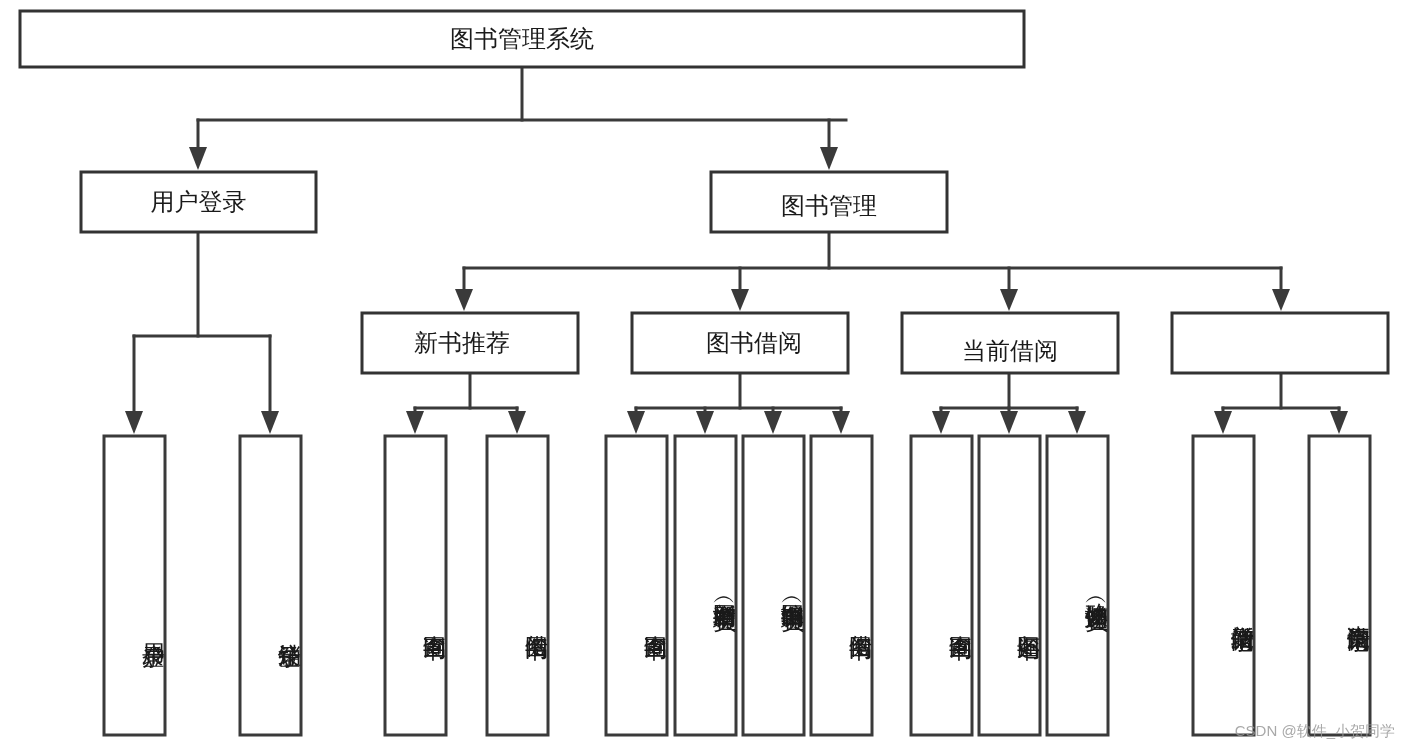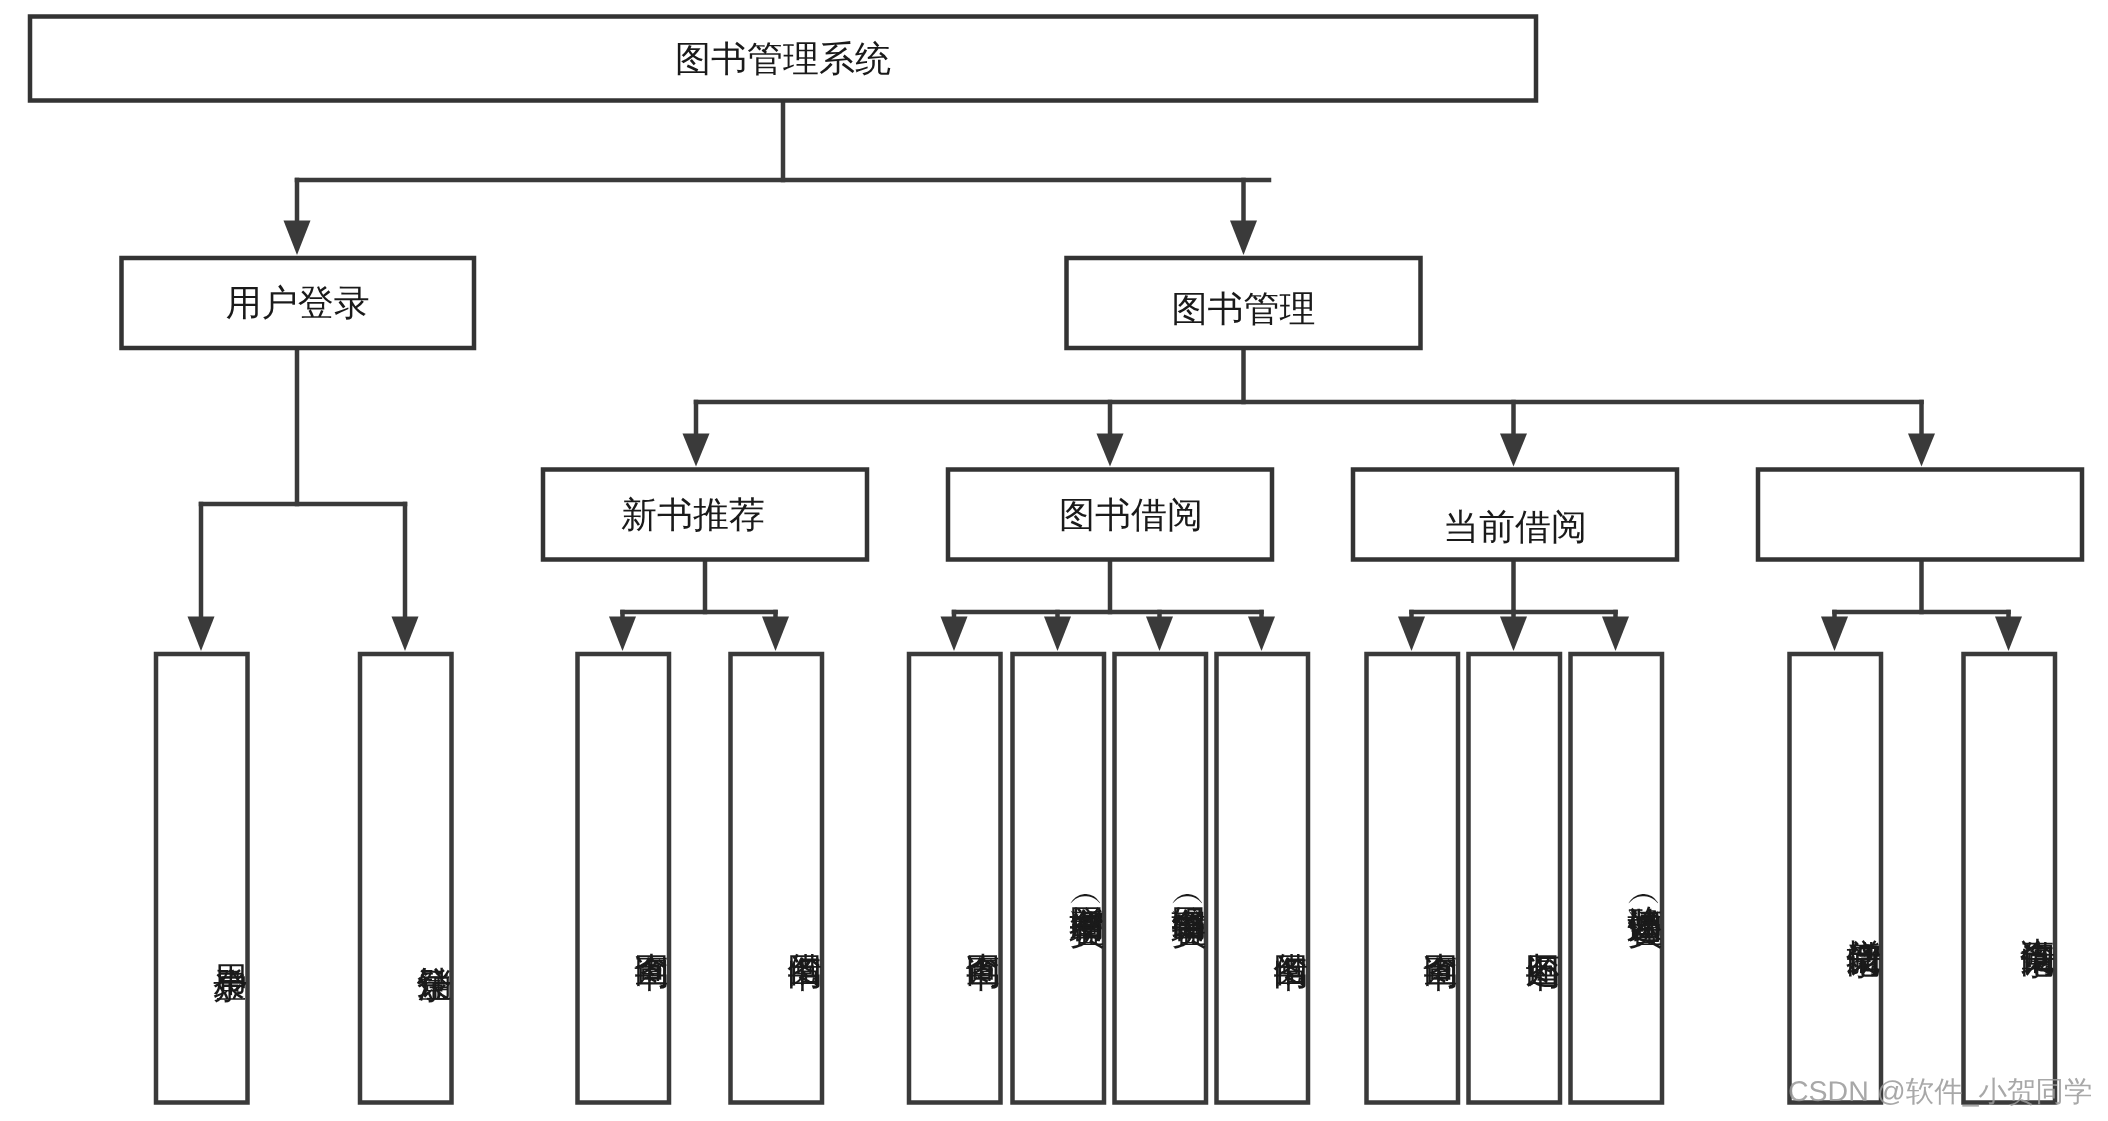--- a/index.html
+++ b/index.html
@@ -71,21 +71,21 @@
     align-items: center;
     justify-content: center;
     white-space: nowrap;
     pointer-events: none;
   }
   #watermark {
     position: absolute;
     right: 10px;
     bottom: 6px;
     font-family: "Liberation Sans", "DejaVu Sans", sans-serif;
-    font-size: 19px;
+    font-size: 15px;
     color: #9a9a9a;
     opacity: 0.85;
     white-space: nowrap;
     pointer-events: none;
   }
 </style>
 </head>
 <body>
 
 <div id="diagram-root">

